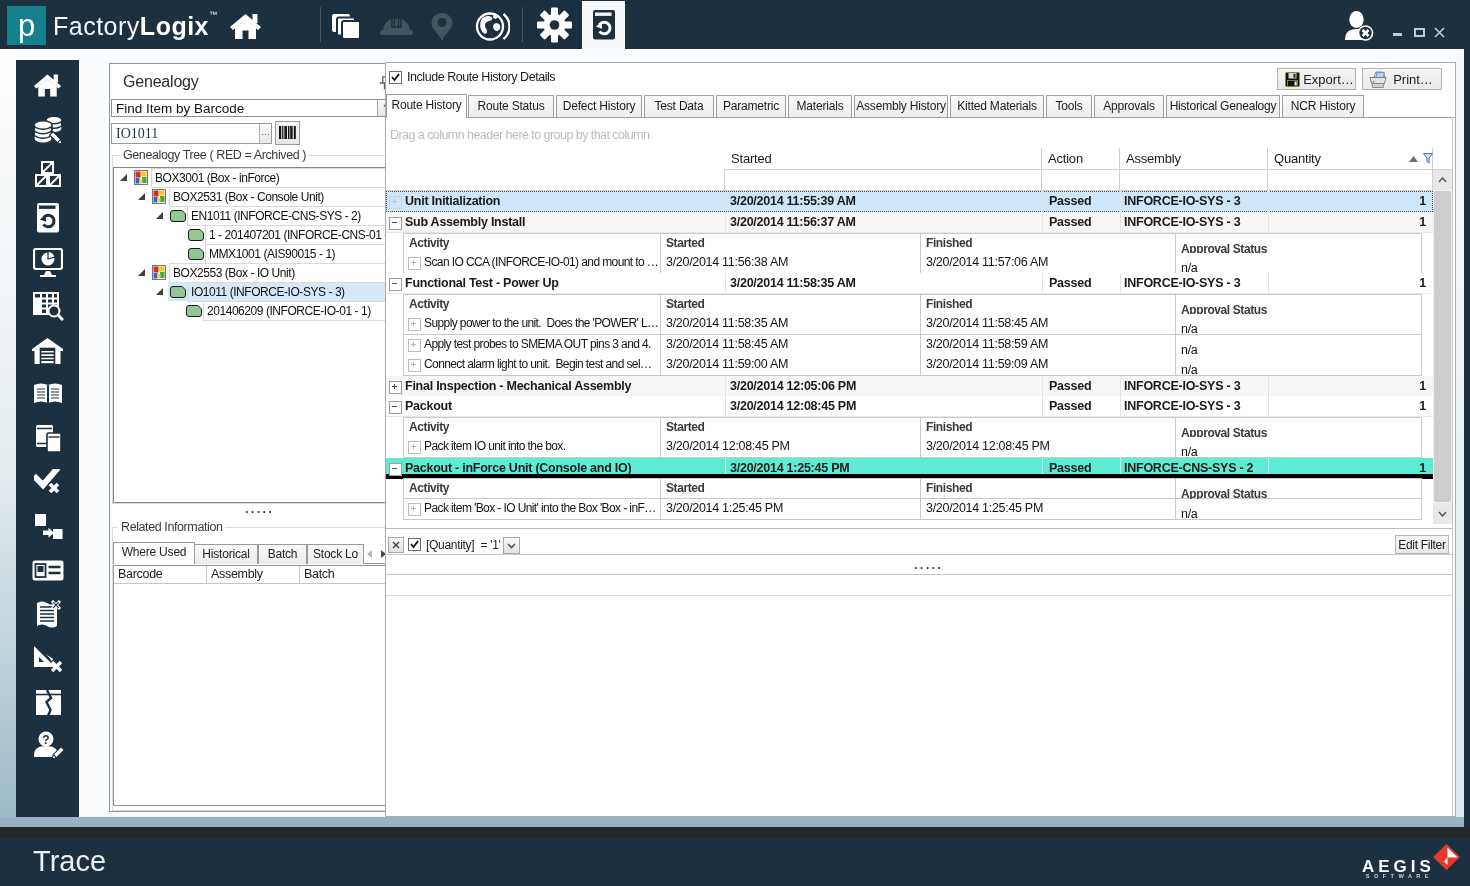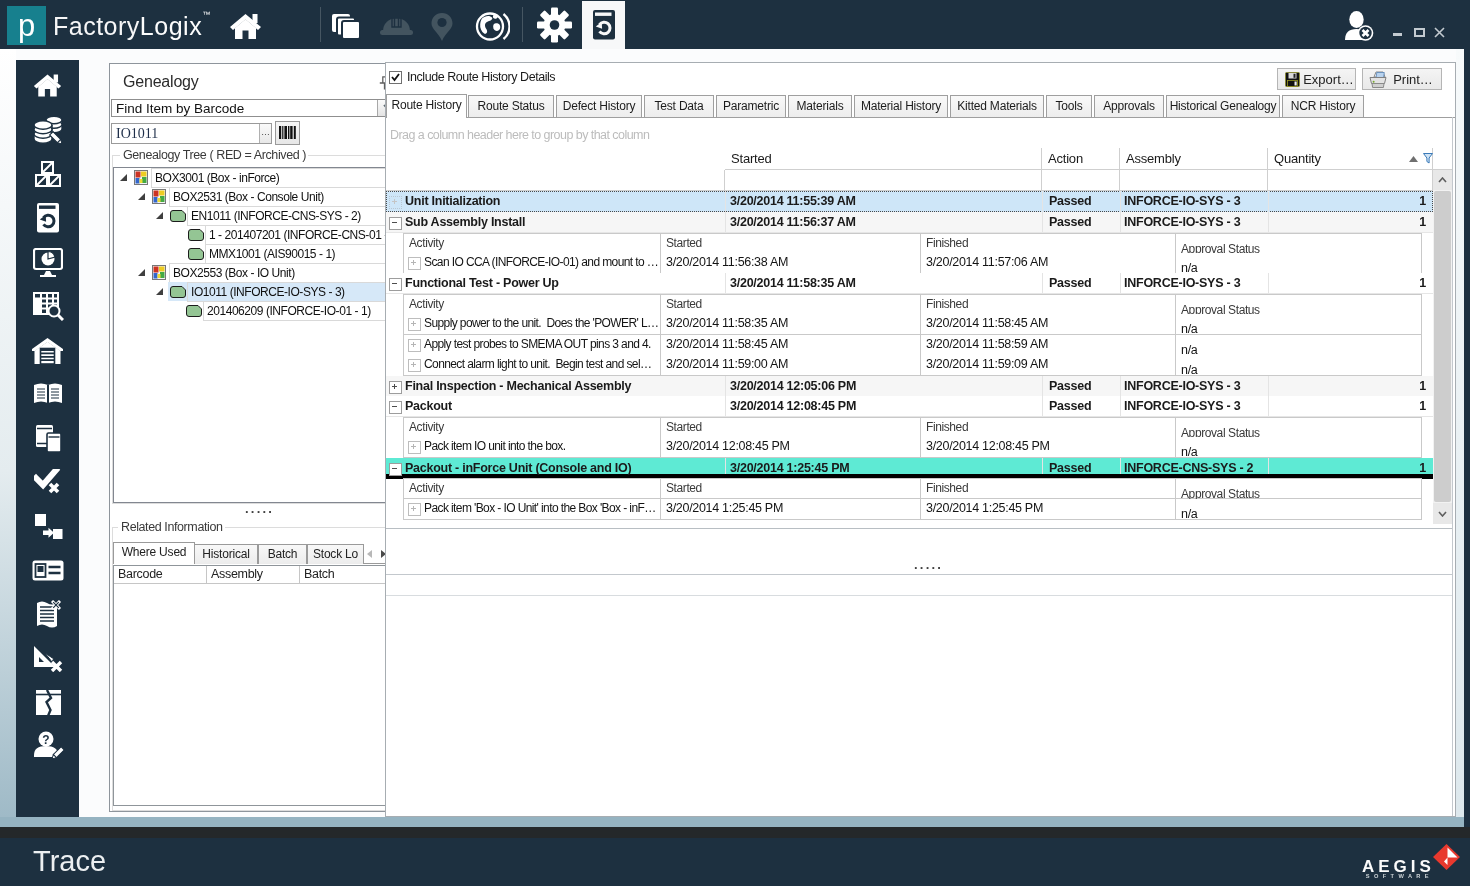--- a/index.html
+++ b/index.html
@@ -4,21 +4,21 @@
 <style>
 * { margin:0; padding:0; box-sizing:border-box; }
 html,body { width:1470px; height:886px; overflow:hidden; }
 body { font-family:"Liberation Sans",sans-serif; font-size:13px; color:#1a1a1a; background:#fbfcfd; position:relative; }
 .abs { position:absolute; }
 
 #topbar { position:absolute; left:0; top:0; width:1470px; height:49px; background:#1d3040; }
 #logo { position:absolute; left:7px; top:6px; width:39px; height:39px; background:#17808e; color:#fff; font-size:31px; font-weight:400; text-align:center; line-height:40px; }
 #brand { position:absolute; left:53px; top:10px; font-size:25px; color:#fdfdfd; letter-spacing:0.5px; }
 #brand .lt { font-weight:400; opacity:.97; }
-#brand .bd { font-weight:400; }
+#brand .bd { font-weight:700; }
 #brand sup { font-size:8px; vertical-align:18px; }
 .tdiv { position:absolute; top:7px; width:1px; height:35px; background:#465662; }
 
 #leftstrip { position:absolute; left:0; top:49px; width:16px; height:768px; background:linear-gradient(#ffffff,#e4ecef 55%,#9fbac7); }
 #rightstrip { position:absolute; left:1464px; top:49px; width:6px; height:778px; background:#1d3040; }
 #bluestrip { position:absolute; left:0; top:817px; width:1464px; height:10px; background:#95b3c1; }
 #darkstrip { position:absolute; left:0; top:827px; width:1470px; height:11px; background:#24282a; }
 #statusbar { position:absolute; left:0; top:838px; width:1470px; height:48px; background:#1d3040; }
 #statusbar .trace { position:absolute; left:33px; top:7px; font-size:29px; font-weight:400; color:#eceff1; }
 
@@ -47,21 +47,21 @@
 .grow .c1 { position:absolute; left:19px; }
 .grow .c2 { position:absolute; left:344px; }
 .grow .c3 { position:absolute; left:663px; }
 .grow .c4 { position:absolute; left:738px; }
 .grow .c5 { position:absolute; right:7px; }
 .pm { position:absolute; width:11px; height:11px; background:#fff; border:1px solid #9d9d9d; box-sizing:content-box; }
 .pm i { position:absolute; left:2px; top:4px; width:5px; height:1px; background:#4d4d4d; }
 .pm i.v { left:4px; top:2px; width:1px; height:5px; }
 .pm.dis { border-color:#b9c7d3; border-style:dotted; background:transparent; }
 .pm.dis i { background:#c5c5c5; }
-.sh { position:absolute; left:17px; width:1019px; height:21px; border:1px solid #c9c9c9; background:#fff; box-sizing:border-box; }
+.sh { position:absolute; left:17px; width:1019px; height:21px; border:1px solid #c9c9c9; background:#fff; box-sizing:border-box;font-weight:bold; }
 .sh .sc { position:absolute; top:0; height:100%; border-right:1px solid #c9c9c9; box-sizing:border-box; font-size:12px; letter-spacing:-0.4px; line-height:19px; padding-left:5px; color:#3a3a3a; white-space:nowrap; overflow:hidden; }
 .srow { position:absolute; left:17px; width:1019px; height:21px; border:1px solid #c9c9c9; border-top:none; background:#fff; box-sizing:border-box; font-size:12.5px; letter-spacing:-0.3px; line-height:19px; white-space:nowrap; }
 .srow .sc { position:absolute; top:0; height:100%; border-right:1px solid #c9c9c9; box-sizing:border-box; padding-left:5px; color:#141414; white-space:nowrap; overflow:hidden; }
 .sc.a { left:0; width:257px; } .sc.b { left:257px; width:260px; } .sc.c { left:517px; width:255px; } .sc.d { left:772px; width:247px; border-right:none !important;margin-top:6px; }
 .pm.spm { border-color:#bdbdbd; } .pm.spm i { background:#b5b5b5; }
 .act { margin-left:15px; font-size:12px; letter-spacing:-0.6px; }
 </style>
 </head>
 <body>
 <div id="topbar">
@@ -448,21 +448,21 @@
     </svg>
     <span style="margin-left:22px">Print…</span>
   </div>
 
   <div class="abs" style="left:80px;top:54px;width:989px;height:1px;background:#9f9f9f"></div>
   <div class="mtab" style="left:82px;width:86px">Route Status</div>
   <div class="mtab" style="left:170px;width:86px">Defect History</div>
   <div class="mtab" style="left:258px;width:70px">Test Data</div>
   <div class="mtab" style="left:330px;width:70px">Parametric</div>
   <div class="mtab" style="left:402px;width:64px">Materials</div>
-  <div class="mtab" style="left:468px;width:94px">Material History</div>
+  <div class="mtab" style="left:468px;width:94px">Assembly History</div>
   <div class="mtab" style="left:564px;width:94px">Kitted Materials</div>
   <div class="mtab" style="left:660px;width:46px">Tools</div>
   <div class="mtab" style="left:708px;width:70px">Approvals</div>
   <div class="mtab" style="left:780px;width:114px">Historical Genealogy</div>
   <div class="mtab" style="left:896px;width:82px">NCR History</div>
   <div class="mtab on" style="left:0px;width:81px">Route History</div>
 
   <div class="abs" style="left:4px;top:65px;font-size:12.5px;letter-spacing:-0.55px;color:#bcbcbc">Drag a column header here to group by that column</div>
 
   <div id="ghead" class="abs" style="left:0;top:85px;width:1066px;height:22px">
@@ -668,18 +668,37 @@
     <div class="abs" style="left:1px;top:21px;width:17px;height:311px;background:#cdcdcd;border-radius:2px"></div>
     <div class="abs" style="left:0;top:333px;width:19px;height:21px;background:#e8e8e8">
       <svg class="abs" style="left:5px;top:8px" width="9" height="6" viewBox="0 0 9 6">
           <path d="M1 1 L4.5 5 L8 1" fill="none" stroke="#5f5f5f" stroke-width="1.6"></path>
         </svg>
     </div>
   </div>
 
   <div class="abs" style="left:0;top:465px;width:1066px;height:1px;background:#b8bec3"></div>
 
+  <div class="abs" style="left:0;top:466px;width:1066px;height:26px;background:#fff;border-bottom:1px solid #c3c8cd">
+    <div class="abs" style="left:2px;top:8px;width:16px;height:16px;background:linear-gradient(#f4f4f4,#e2e2e2);border:1px solid #a8a8a8">
+      <svg class="abs" style="left:3px;top:3px" width="8" height="8" viewBox="0 0 8 8">
+          <path d="M1 1 L7 7 M7 1 L1 7" stroke="#444" stroke-width="1.4"></path>
+        </svg>
+    </div>
+    <div class="cb" style="left:22px;top:9px">
+      <svg width="11" height="11" viewBox="0 0 11 11">
+          <path d="M2 5 L4.5 8 L9 2" fill="none" stroke="#111" stroke-width="1.8"></path>
+        </svg>
+    </div>
+    <div class="abs" style="left:40px;top:9px;font-size:12px;letter-spacing:-0.3px;color:#1a1a1a">[Quantity]&nbsp; = '1'</div>
+    <div class="abs" style="left:117px;top:8px;width:17px;height:17px;background:linear-gradient(#f6f6f6,#e4e4e4);border:1px solid #a8a8a8">
+      <svg class="abs" style="left:3px;top:5px" width="9" height="6" viewBox="0 0 9 6">
+          <path d="M1 1 L4.5 4.5 L8 1" fill="none" stroke="#555" stroke-width="1.6"></path>
+        </svg>
+    </div>
+    <div class="btn" style="left:1009px;top:6px;width:54px;height:19px;line-height:18px;font-size:12px;letter-spacing:-0.3px;white-space:nowrap;overflow:hidden">Edit Filter</div>
+  </div>
 
   <div class="dots" style="left:528px;top:497px;color:#3f3f3f;letter-spacing:1.5px">·····</div>
   <div class="abs" style="left:0;top:511px;width:1066px;height:1px;background:#c3c8cd"></div>
   <div class="abs" style="left:0;top:532px;width:1066px;height:1px;background:#d8dcdf"></div>
   <div class="abs" style="left:1066px;top:54px;width:1px;height:699px;background:#c3c8cd"></div>
 </div>
 
 </body></html>

